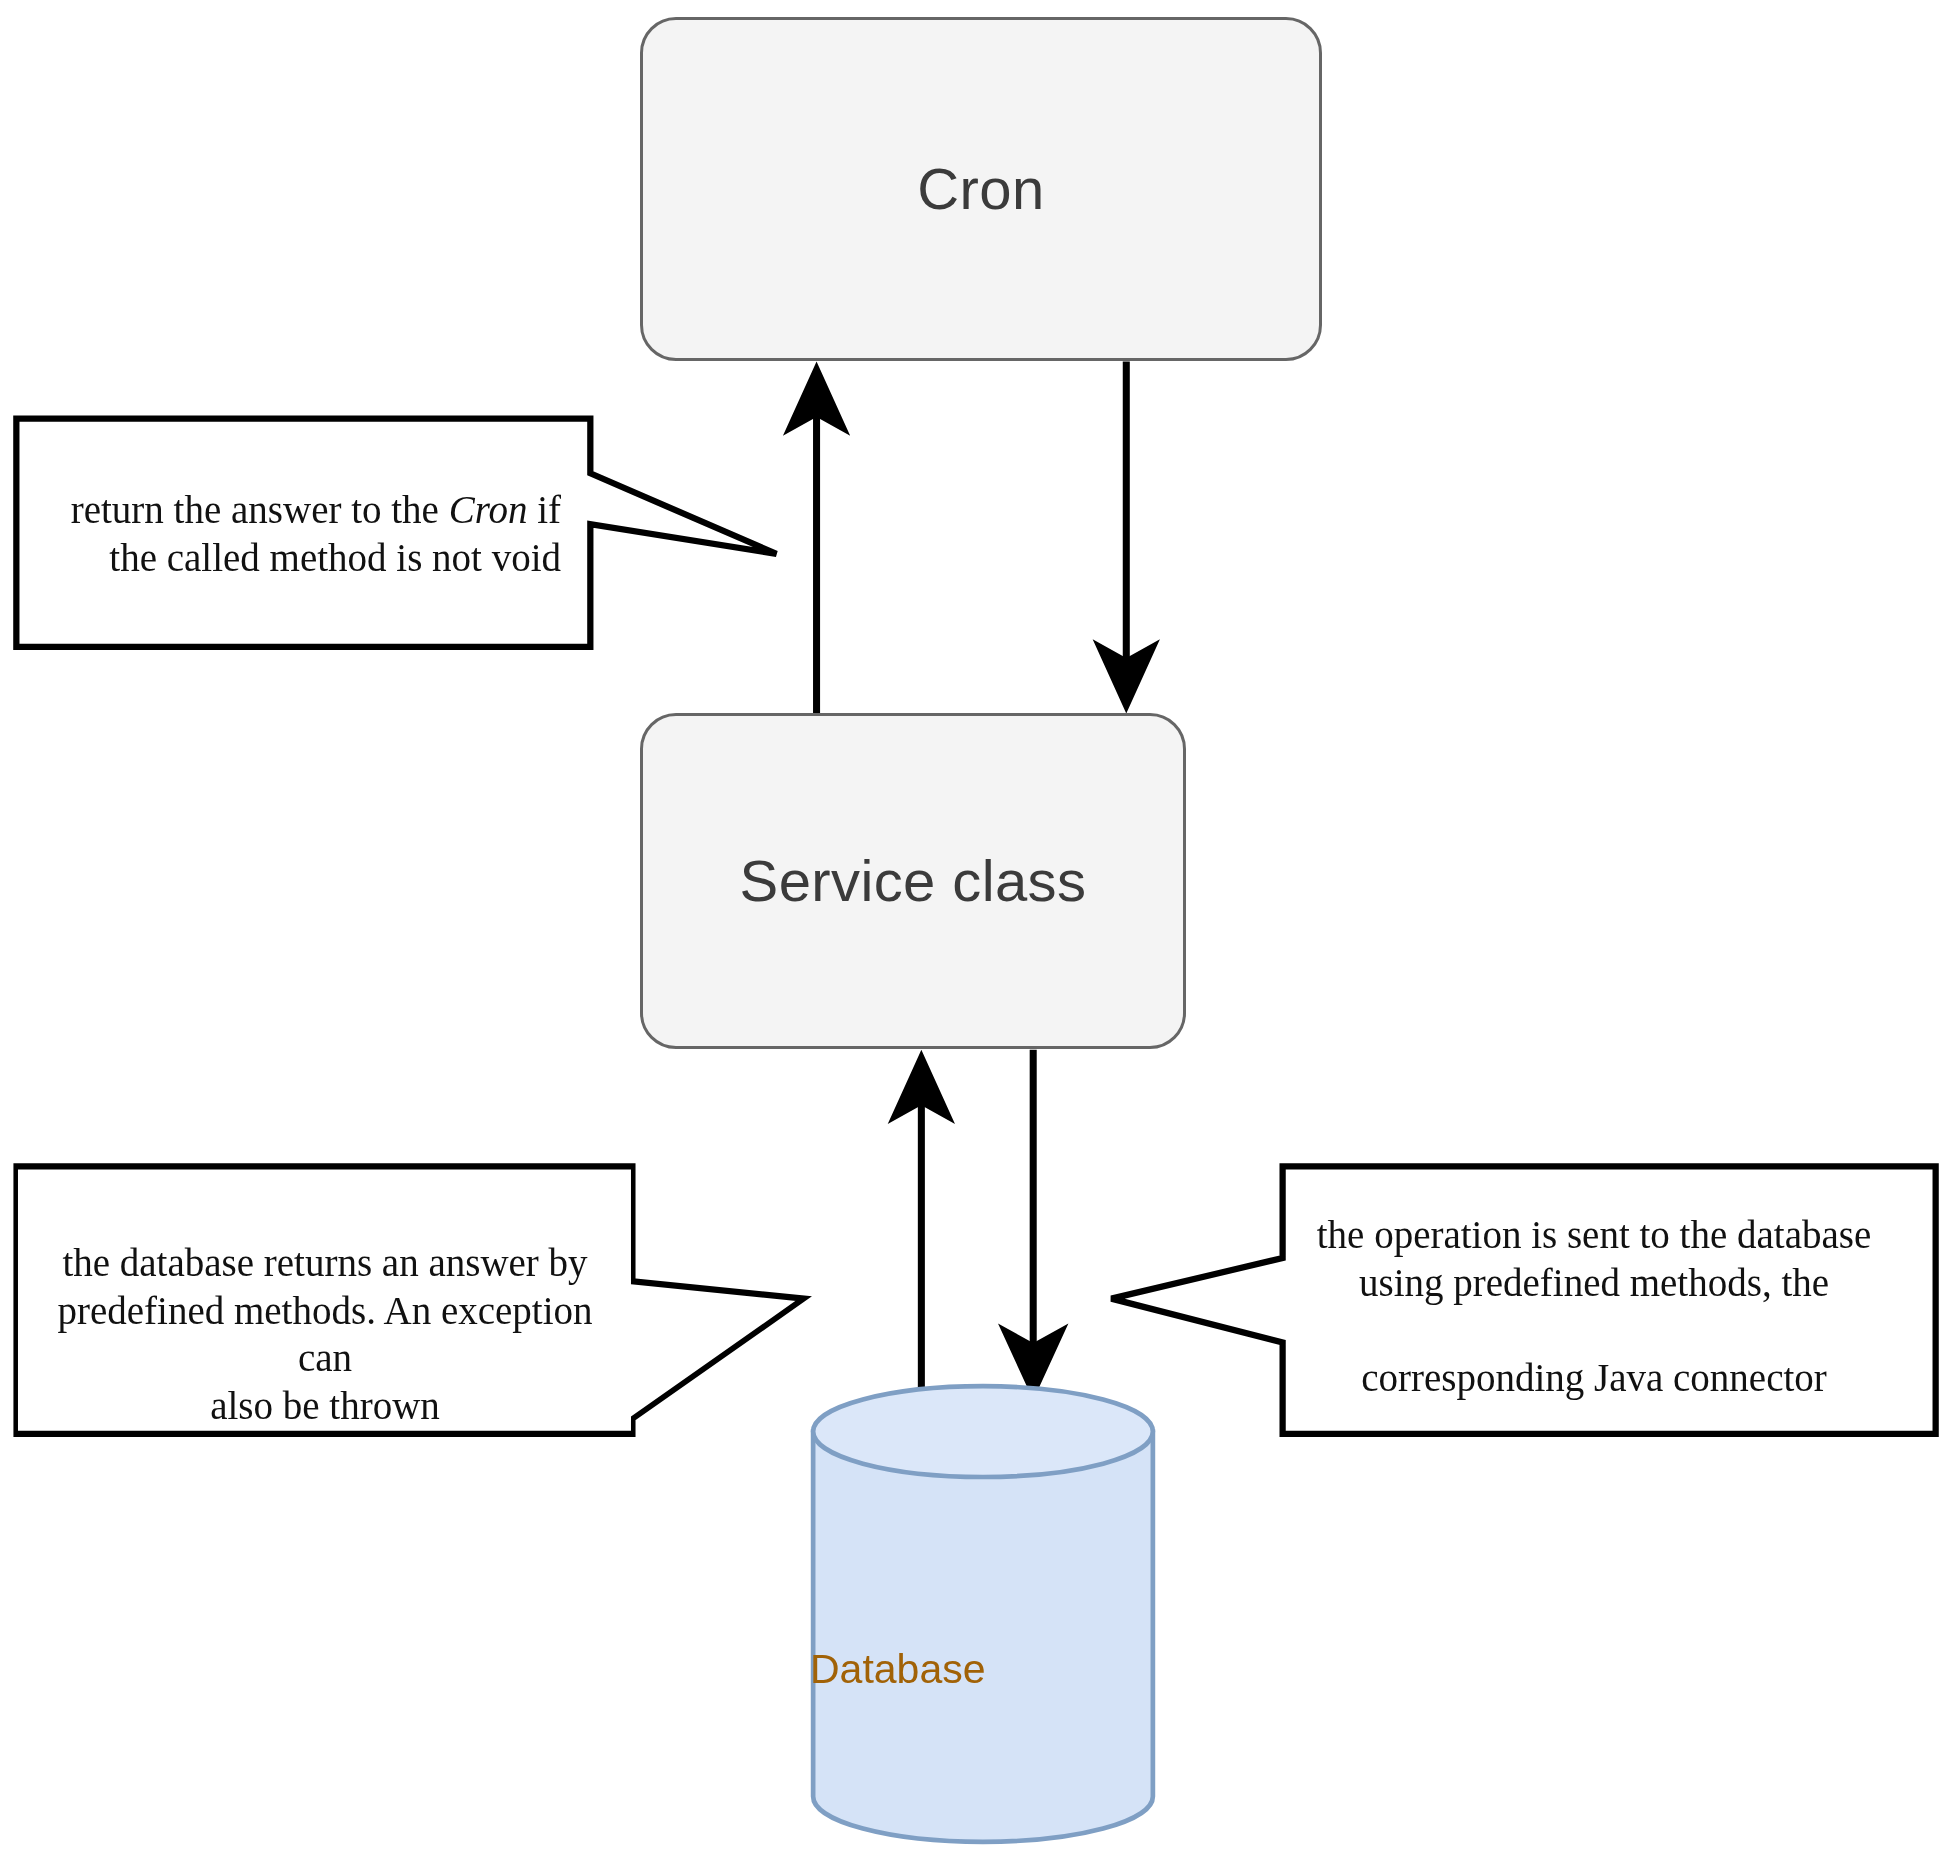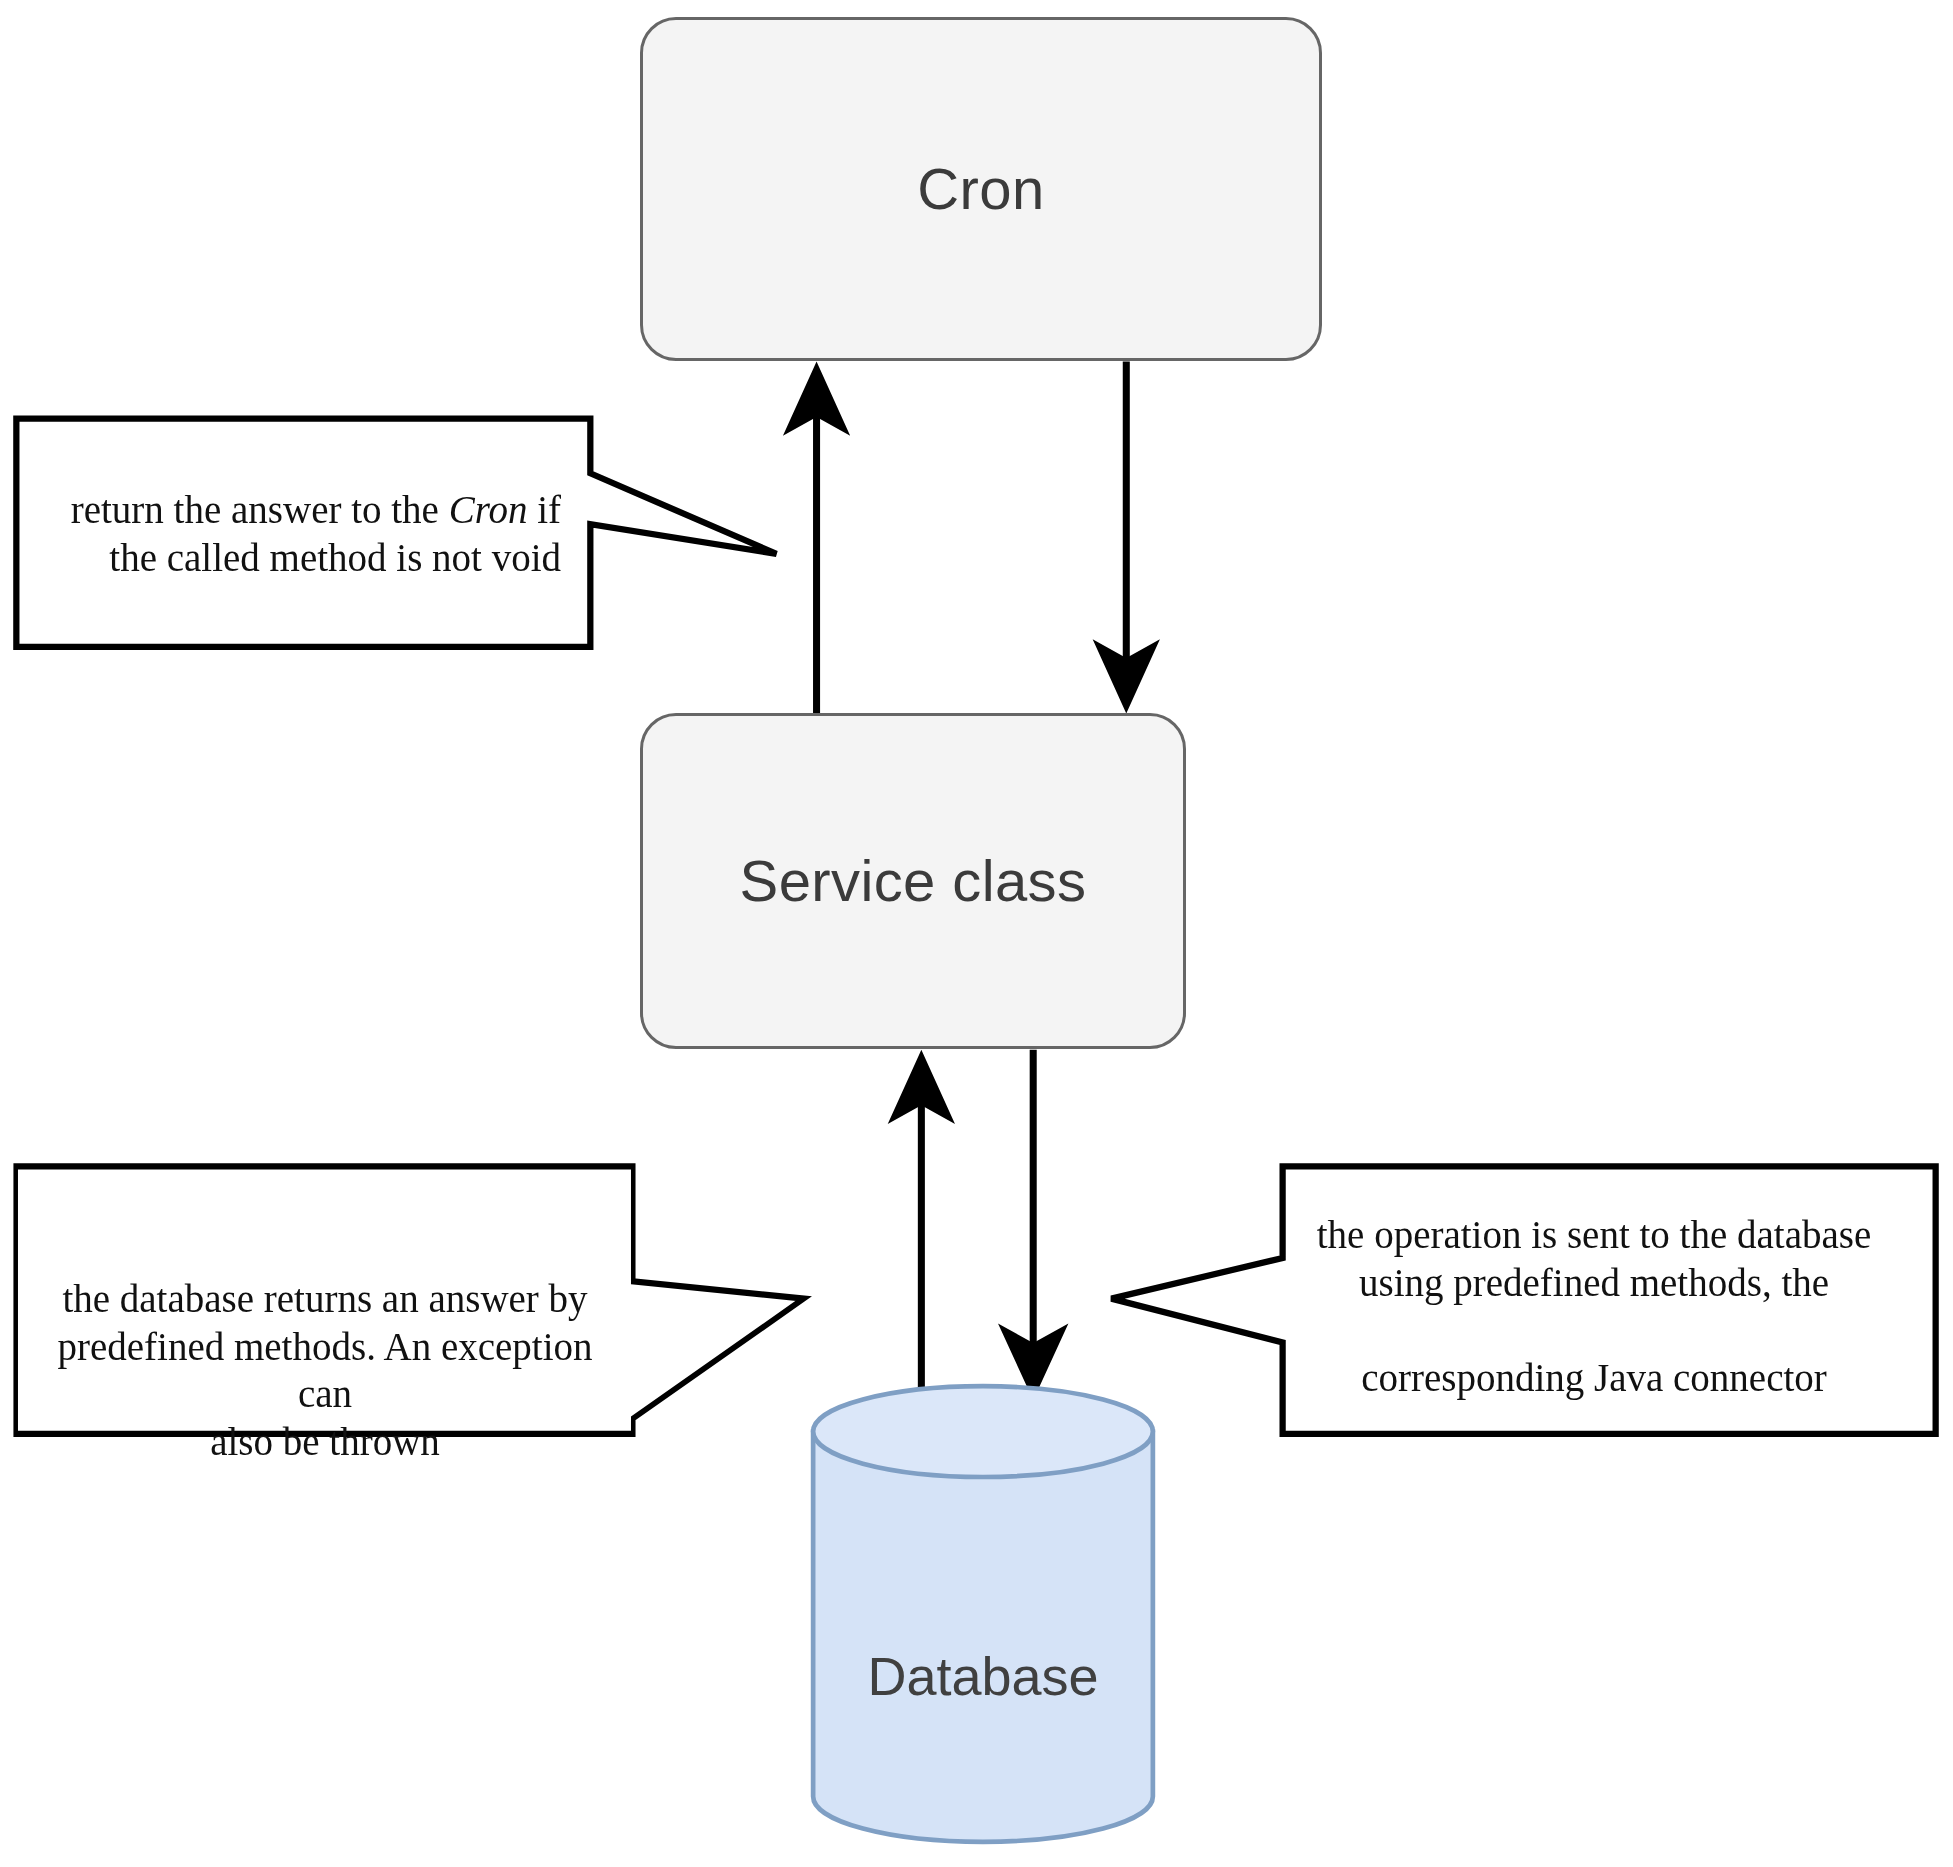--- a/index.html
+++ b/index.html
@@ -46,24 +46,24 @@
     left: 810px;
     top: 1383px;
     width: 346px;
     height: 462px;
   }
   #database-node svg { display: block; width: 100%; height: 100%; }
   #db-label {
     position: absolute;
     left: 0; right: 0;
     top: 266px;
-    text-align: center;
+    text-align: left;
     font-family: "Liberation Sans", sans-serif;
-    font-size: 54px;
-    color: #404040;
+    font-size: 41px;
+    color: #a16207;
     line-height: 1;
     white-space: nowrap;
   }
 
   
   #arrows {
     position: absolute;
     left: 0; top: 0;
     width: 1953px;
     height: 1868px;
@@ -86,21 +86,21 @@
   }
   .callout-text i { font-style: italic; }
 
   #callout-tl { left: 14px;   top: 416px;  width: 782px; height: 235px; }
   #callout-tr { left: 1313px; top: 416px;  width: 626px;  height: 235px; }
   #callout-bl { left: 14px;   top: 1164px; width: 782px; height: 274px; }
   #callout-br { left: 1109px; top: 1164px; width: 829px; height: 274px; }
 
   #callout-tl .callout-text { left: 31px;  top: 70px;  width: 516px; text-align: right; }
   #callout-tr .callout-text { left: 52px;  top: 45px;  width: 516px; }
-  #callout-bl .callout-text { left: 14px;  top: 75px;  width: 594px; margin-top: 36px; }
+  #callout-bl .callout-text { left: 14px;  top: 75px;  width: 594px; }
   #callout-br .callout-text { left: 188px; top: 47px;  width: 594px; }
 </style>
 </head>
 <body>
 
 <div id="canvas">
 
   <svg id="arrows" viewBox="0 0 2497 2388" xmlns="http://www.w3.org/2000/svg">
     <defs>
       <marker id="arrowhead-up" markerWidth="18" markerHeight="18" refX="6" refY="9" orient="auto" markerUnits="userSpaceOnUse">

